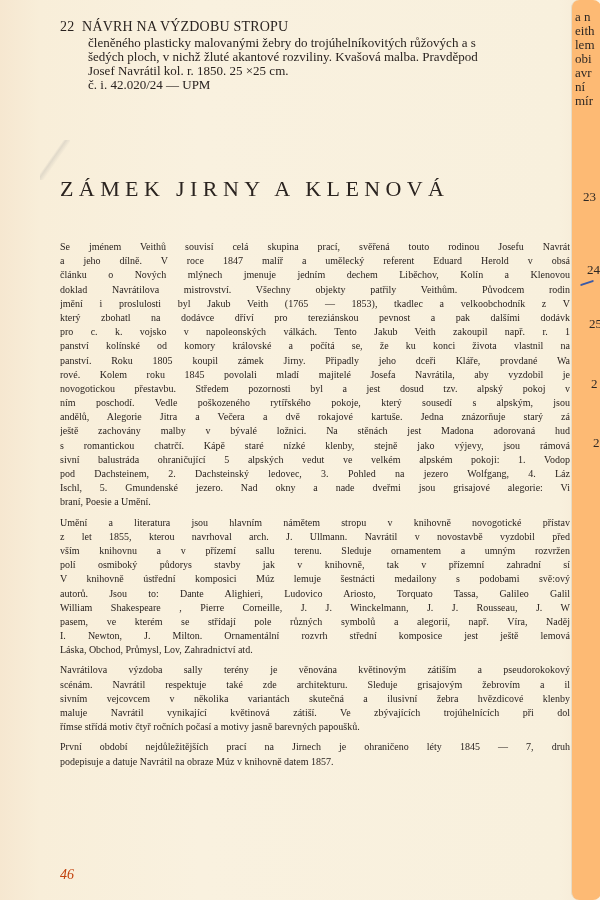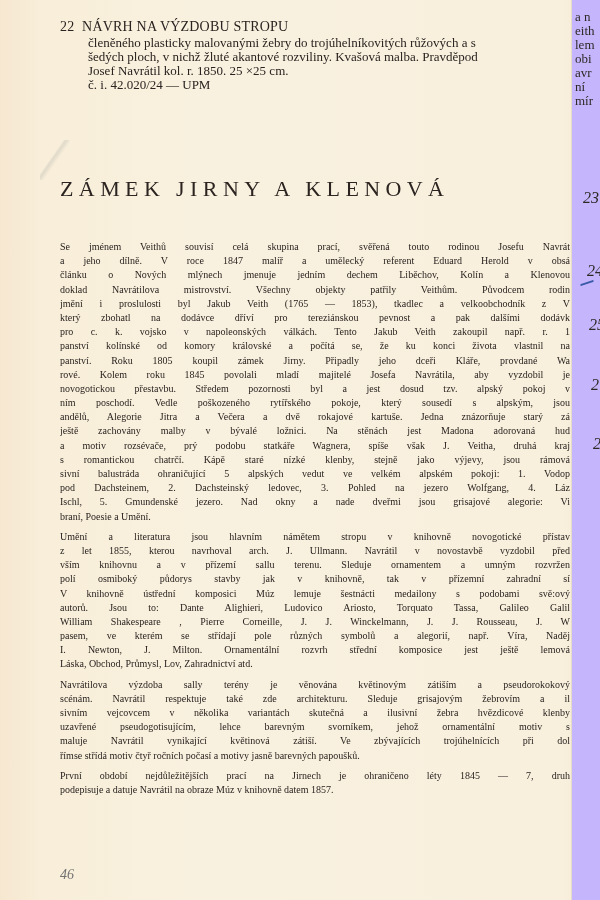--- a/index.html
+++ b/index.html
@@ -16,28 +16,28 @@
   .entry-body { margin-left: 28px; font-size: 13px; line-height: 14px; }
   .entry-body div { white-space: nowrap; }
   .section-heading {
     position: absolute; left: 60px; top: 176px; font-size: 22px; letter-spacing: 5.4px;
     font-weight: normal; margin: 0; color: #2b2420;
   }
   .text-block { position: absolute; left: 60px; top: 240px; width: 510px; overflow: hidden; }
   .para { margin: 0 0 6px 0; }
   .line { font-size: 10px; line-height: 14.2px; white-space: nowrap; text-align: justify; text-align-last: justify; height: 14.2px; overflow: hidden; }
   .line.last { text-align-last: left; }
-  .page-number { position: absolute; left: 60px; top: 867px; font-style: italic; font-size: 14px; color: #737373; }
+  .page-number { position: absolute; left: 60px; top: 867px; font-style: italic; font-size: 14px; color: #c2410c; }
   
   .adjacent-page {
     position: absolute; left: 571px; top: 0; width: 29px; height: 900px;
-    background: #c4b5fd; border-left: 1px solid #e7dcc6; overflow: hidden;
+    background: #fdba74; border-left: 1px solid #e7dcc6; overflow: hidden; border-radius: 8px;
   }
   .adj-line { position: absolute; left: 3px; font-size: 13px; line-height: 14px; white-space: nowrap; color: #2e2824; }
-  .margin-num { position: absolute; font-size: 16px; color: #2e2824; font-style: italic; }
+  .margin-num { position: absolute; font-size: 13px; color: #2e2824; }
   .pencil-mark { position: absolute; left: 580px; top: 282px; width: 14px; height: 2px; background: #3a5aa8; transform: rotate(-18deg); border-radius: 1px; }
   .smudge { position: absolute; left: 40px; top: 140px; width: 30px; height: 40px; opacity: 0.25;
     background: linear-gradient(125deg, transparent 40%, #9a9a9a 45%, transparent 55%); }
 </style>
 </head>
 <body>
 
 <div class="page">
 
   <div class="smudge"></div>
@@ -66,21 +66,20 @@
       <div class="line">jmění i proslulosti byl Jakub Veith (1765 — 1853), tkadlec a velkoobchodník z V</div>
       <div class="line">který zbohatl na dodávce dříví pro tereziánskou pevnost a pak dalšími dodávk</div>
       <div class="line">pro c. k. vojsko v napoleonských válkách. Tento Jakub Veith zakoupil např. r. 1</div>
       <div class="line">panství kolínské od komory královské a počítá se, že ku konci života vlastnil na</div>
       <div class="line">panství. Roku 1805 koupil zámek Jirny. Připadly jeho dceři Kláře, provdané Wa</div>
       <div class="line">rové. Kolem roku 1845 povolali mladí majitelé Josefa Navrátila, aby vyzdobil je</div>
       <div class="line">novogotickou přestavbu. Středem pozornosti byl a jest dosud tzv. alpský pokoj v</div>
       <div class="line">ním poschodí. Vedle poškozeného rytířského pokoje, který sousedí s alpským, jsou</div>
       <div class="line">andělů, Alegorie Jitra a Večera a dvě rokajové kartuše. Jedna znázorňuje starý zá</div>
       <div class="line">ještě zachovány malby v bývalé ložnici. Na stěnách jest Madona adorovaná hud</div>
-      <div class="line">a motiv rozsévače, prý podobu statkáře Wagnera, spíše však J. Veitha, druhá kraj</div>
       <div class="line">s romantickou chatrčí. Kápě staré nízké klenby, stejně jako výjevy, jsou rámová</div>
       <div class="line">sivní balustráda ohraničující 5 alpských vedut ve velkém alpském pokoji: 1. Vodop</div>
       <div class="line">pod Dachsteinem, 2. Dachsteinský ledovec, 3. Pohled na jezero Wolfgang, 4. Láz</div>
       <div class="line">Ischl, 5. Gmundenské jezero. Nad okny a nade dveřmi jsou grisajové alegorie: Vi</div>
       <div class="line last">braní, Poesie a Umění.</div>
     </div>
     <div class="para">
       <div class="line">Umění a literatura jsou hlavním námětem stropu v knihovně novogotické přístav</div>
       <div class="line">z let 1855, kterou navrhoval arch. J. Ullmann. Navrátil v novostavbě vyzdobil před</div>
       <div class="line">vším knihovnu a v přízemí sallu terenu. Sleduje ornamentem a umným rozvržen</div>
@@ -89,21 +88,20 @@
       <div class="line">autorů. Jsou to: Dante Alighieri, Ludovico Ariosto, Torquato Tassa, Galileo Galil</div>
       <div class="line">William Shakespeare , Pierre Corneille, J. J. Winckelmann, J. J. Rousseau, J. W</div>
       <div class="line">pasem, ve kterém se střídají pole různých symbolů a alegorií, např. Víra, Naděj</div>
       <div class="line">I. Newton, J. Milton. Ornamentální rozvrh střední komposice jest ještě lemová</div>
       <div class="line last">Láska, Obchod, Průmysl, Lov, Zahradnictví atd.</div>
     </div>
     <div class="para">
       <div class="line">Navrátilova výzdoba sally terény je věnována květinovým zátiším a pseudorokokový</div>
       <div class="line">scénám. Navrátil respektuje také zde architekturu. Sleduje grisajovým žebrovím a il</div>
       <div class="line">sivním vejcovcem v několika variantách skutečná a ilusivní žebra hvězdicové klenby</div>
-      <div class="line">uzavřené pseudogotisujícím, lehce barevným svorníkem, jehož ornamentální motiv s</div>
       <div class="line">maluje Navrátil vynikající květinová zátiší. Ve zbývajících trojúhelnících při dol</div>
       <div class="line last">římse střídá motiv čtyř ročních počasí a motivy jasně barevných papoušků.</div>
     </div>
     <div class="para">
       <div class="line">První období nejdůležitějších prací na Jirnech je ohraničeno léty 1845 — 7, druh</div>
       <div class="line last">podepisuje a datuje Navrátil na obraze Múz v knihovně datem 1857.</div>
     </div>
   </div>
 
   <div class="page-number">46</div>

